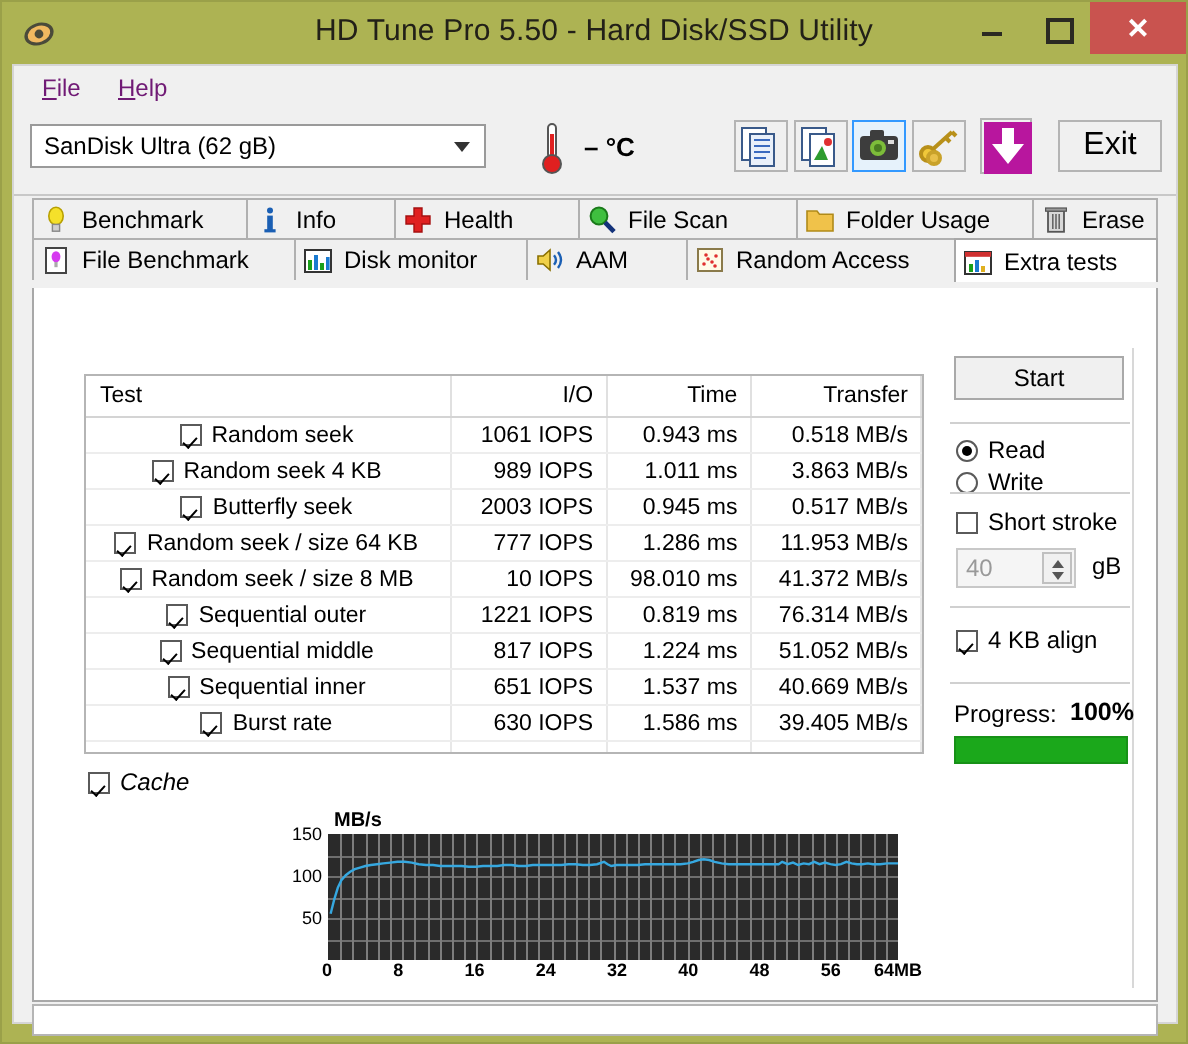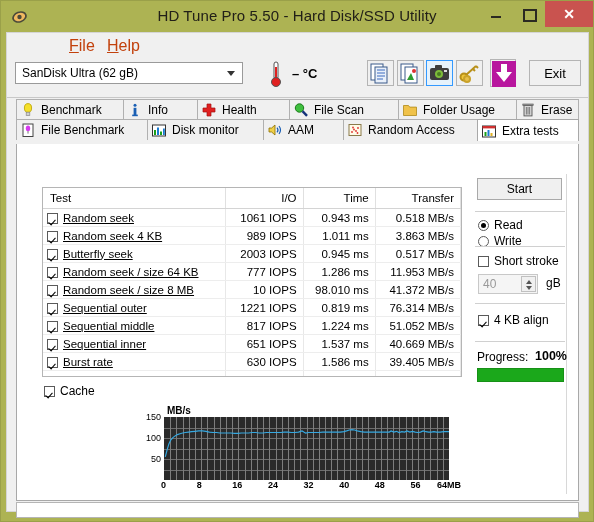--- a/index.html
+++ b/index.html
@@ -68,23 +68,22 @@
     box-sizing: border-box;
   }
   
   #menubar {
     position: absolute; left: 0; top: 0; right: 0; height: 21px;
     background: #f0f0f0;
     border-bottom: 1px solid #dcdcdc;
   }
   .menu-item {
     position: absolute; top: 3px;
-    font-size: 16px; color: #c2410c;
+    font-size: 12px; color: #701a75;
     padding: 1px 6px;
-    margin-left: 48px;
   }
   .menu-item u { text-decoration: underline; }
   #menu-file { left: 8px; }
   #menu-help { left: 46px; }
   
   #toolbar {
     position: absolute; left: 0; top: 21px; right: 0; height: 43px;
     background: #f0f0f0;
     border-bottom: 1px solid #c8c8c8;
   }
@@ -130,21 +129,21 @@
   #tb3 { left: 419px; }
   #tb4 { left: 449px; }
   #tb5 { left: 483px; width: 26px; height: 28px; top: 5px; border: 1px solid #b4b4b4; }
   #exit-btn {
     position: absolute; left: 522px; top: 6px;
     width: 52px; height: 26px;
     background: #f0f0f0;
     border: 1px solid #b4b4b4;
     box-sizing: border-box;
     display: flex; align-items: center; justify-content: center;
-    font-size: 13px;
+    font-size: 16px;
   }
   
   #tabs-area {
     position: absolute; left: 9px; top: 66px;
     width: 563px; height: 45px;
   }
   .tabrow { position: absolute; left: 0; right: 0; height: 21px; }
   #tabrow1 { top: 0; }
   #tabrow2 { top: 20px; }
   .tab {
@@ -205,21 +204,21 @@
   table.grid th.col-test { text-align: left; padding-left: 7px; }
   table.grid td {
     height: 17px;
     border-right: 1px solid #e8e8e8;
     border-bottom: 1px solid #ededed;
     padding: 0 6px;
     text-align: right;
     white-space: nowrap;
   }
   table.grid td.col-test {
-    text-align: left; padding-left: 4px; text-decoration: underline;
+    text-align: center; padding-left: 4px;
   }
   .cbx {
     display: inline-block;
     width: 11px; height: 11px;
     border: 1px solid #5a5a5a;
     background: #fff;
     position: relative;
     vertical-align: -2px;
     margin-right: 5px;
     box-sizing: border-box;
@@ -242,21 +241,21 @@
     width: 5px; height: 5px;
     border: none;
     border-radius: 50%;
     background: #000;
     transform: none;
   }
   
   #cache-row {
     position: absolute; left: 27px; top: 240px;
     font-size: 12px;
-    display: flex; align-items: center;
+    display: flex; align-items: center; font-style: italic;
   }
   
   #rpanel {
     position: absolute; left: 455px; top: 34px;
     width: 100px; height: 310px;
   }
   #start-btn {
     position: absolute; left: 5px; top: 0;
     width: 85px; height: 22px;
     background: #f0f0f0;

